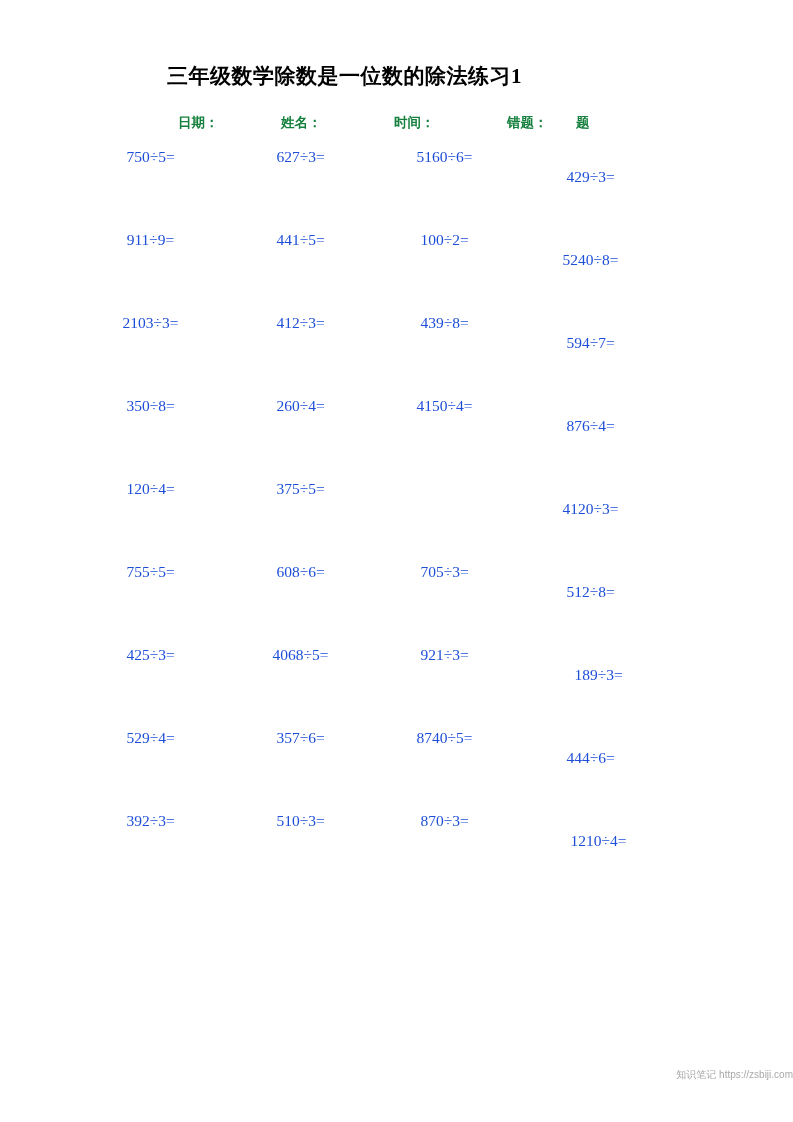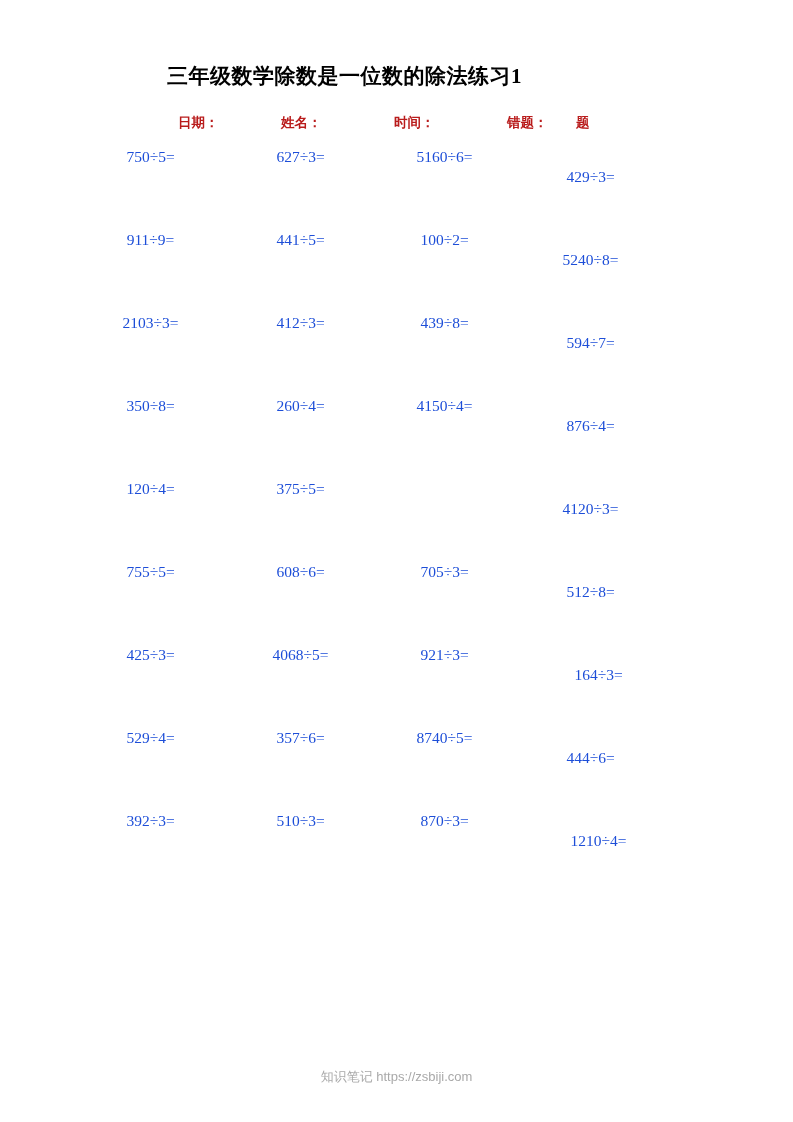--- a/index.html
+++ b/index.html
@@ -41,21 +41,21 @@
   
   .info-row {
     position: absolute;
     left: 0;
     top: 112px;
     width: 793px;
     height: 22px;
     font-family: "Liberation Sans", "DejaVu Sans", sans-serif;
     font-weight: bold;
     font-size: 13.5px;
-    color: #b91c1c;
+    color: #15803d;
   }
   .info-item {
     position: absolute;
     top: 0;
     white-space: nowrap;
     line-height: 22px;
   }
   .info-date  { left: 178px; }
   .info-name  { left: 281px; }
   .info-time  { left: 394px; }
@@ -93,23 +93,23 @@
   
   .cell.nudge-right { text-align: center; padding-left: 26px; }
   .cell.nudge-slight { padding-left: 8px; }
 
   
   .footer {
     position: absolute;
     left: 0;
     top: 1068px;
     width: 793px;
-    text-align: center;
+    text-align: right;
     font-family: "Liberation Sans", "DejaVu Sans", sans-serif;
-    font-size: 13px;
+    font-size: 10px;
     color: #a9a9a9;
     white-space: nowrap;
   }
 </style>
 </head>
 <body>
 
 <div class="page">
 
   <div class="title">三年级数学除数是一位数的除法练习1</div>
@@ -163,21 +163,21 @@
       <div class="cell col0">755÷5=</div>
       <div class="cell col1">608÷6=</div>
       <div class="cell col2">705÷3=</div>
       <div class="cell col3">512÷8=</div>
     </div>
 
     <div class="row">
       <div class="cell col0">425÷3=</div>
       <div class="cell col1">4068÷5=</div>
       <div class="cell col2">921÷3=</div>
-      <div class="cell col3 nudge-slight">164÷3=</div>
+      <div class="cell col3 nudge-slight">189÷3=</div>
     </div>
 
     <div class="row">
       <div class="cell col0">529÷4=</div>
       <div class="cell col1">357÷6=</div>
       <div class="cell col2">8740÷5=</div>
       <div class="cell col3">444÷6=</div>
     </div>
 
     <div class="row">

